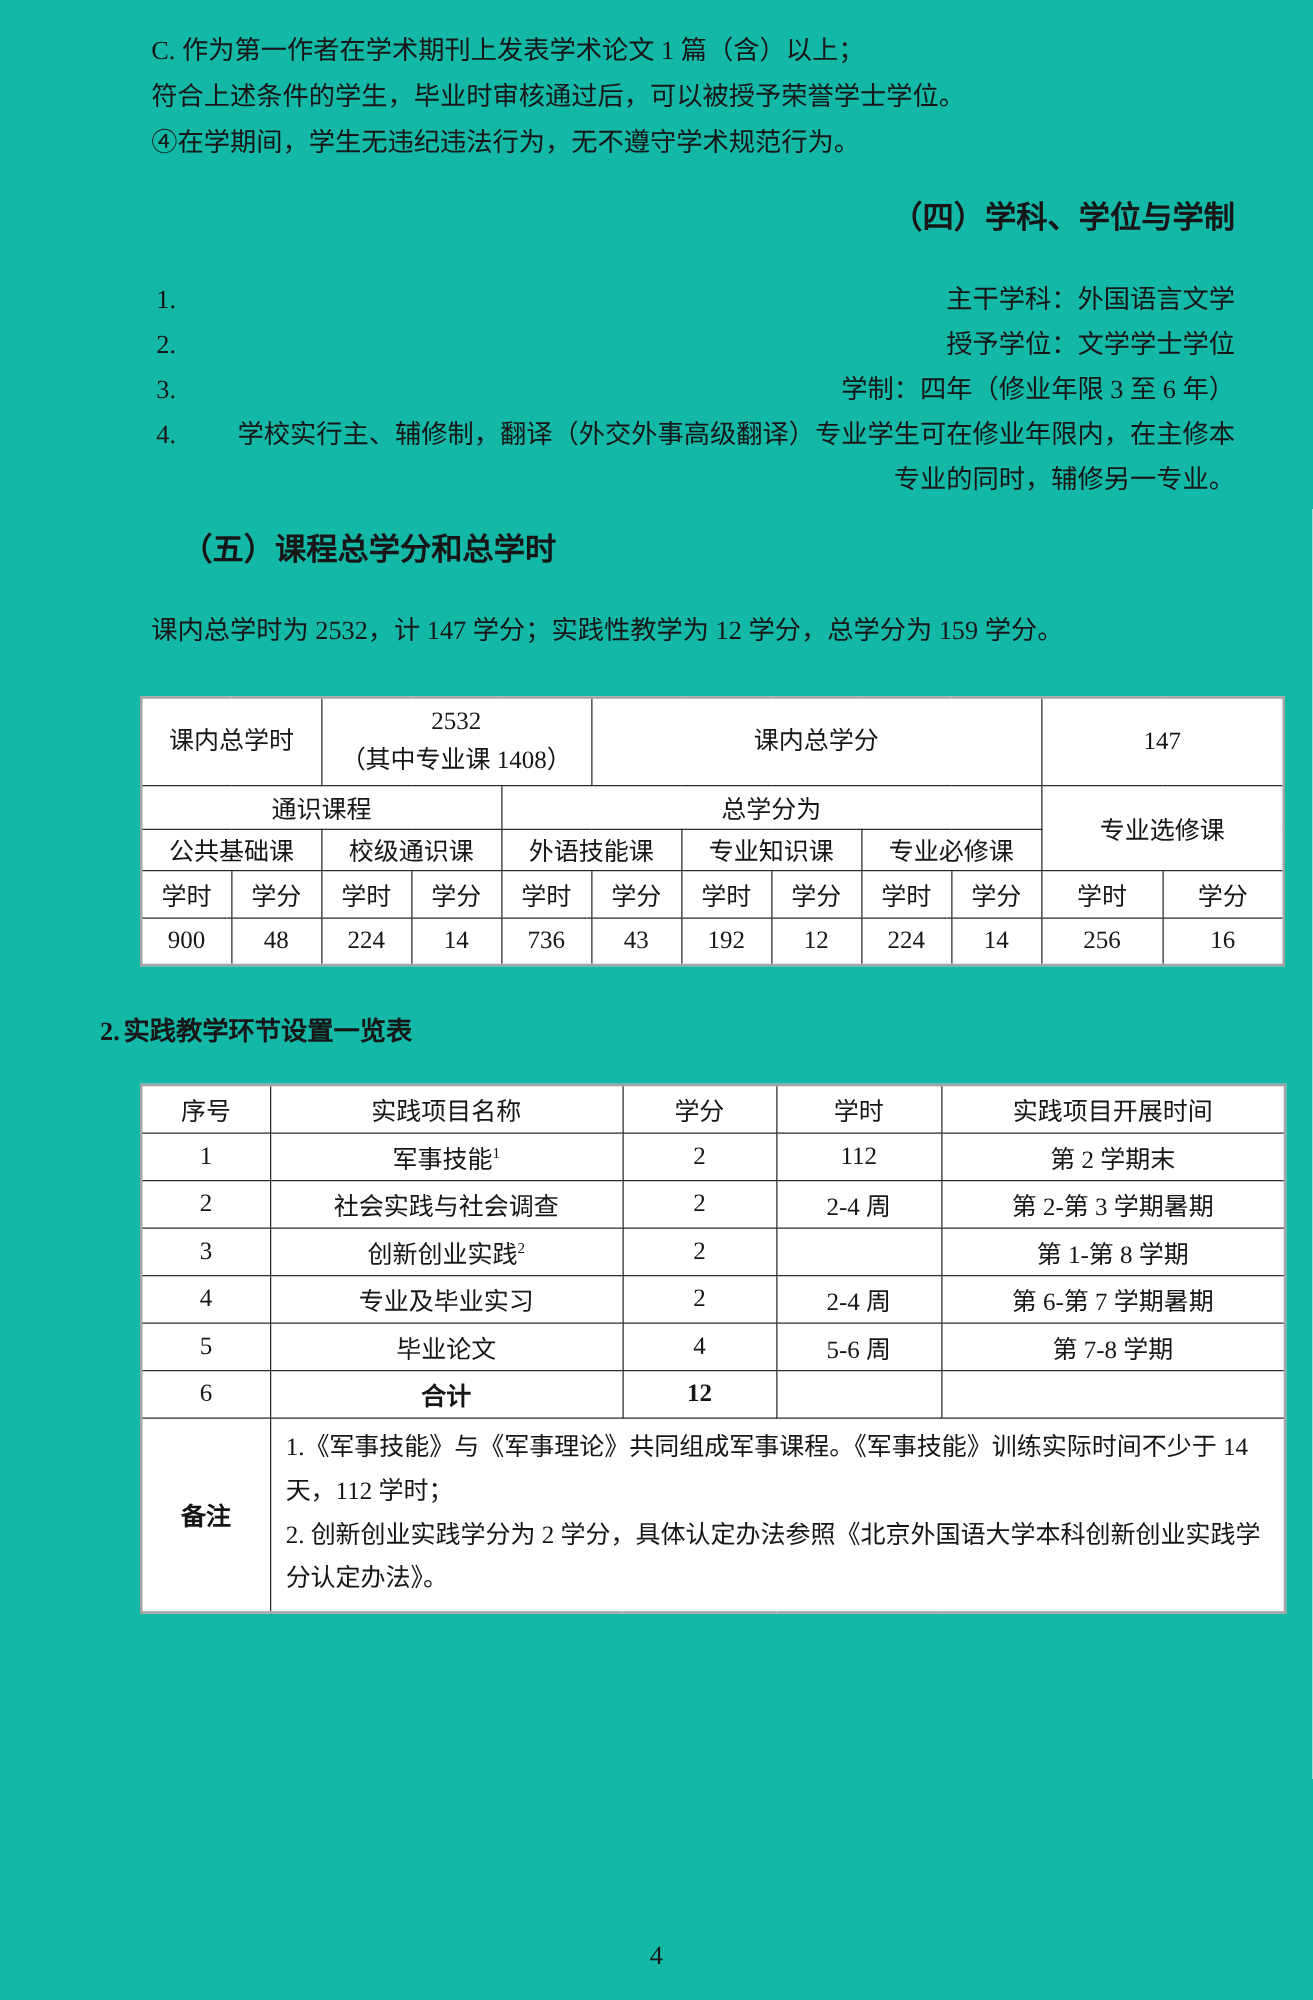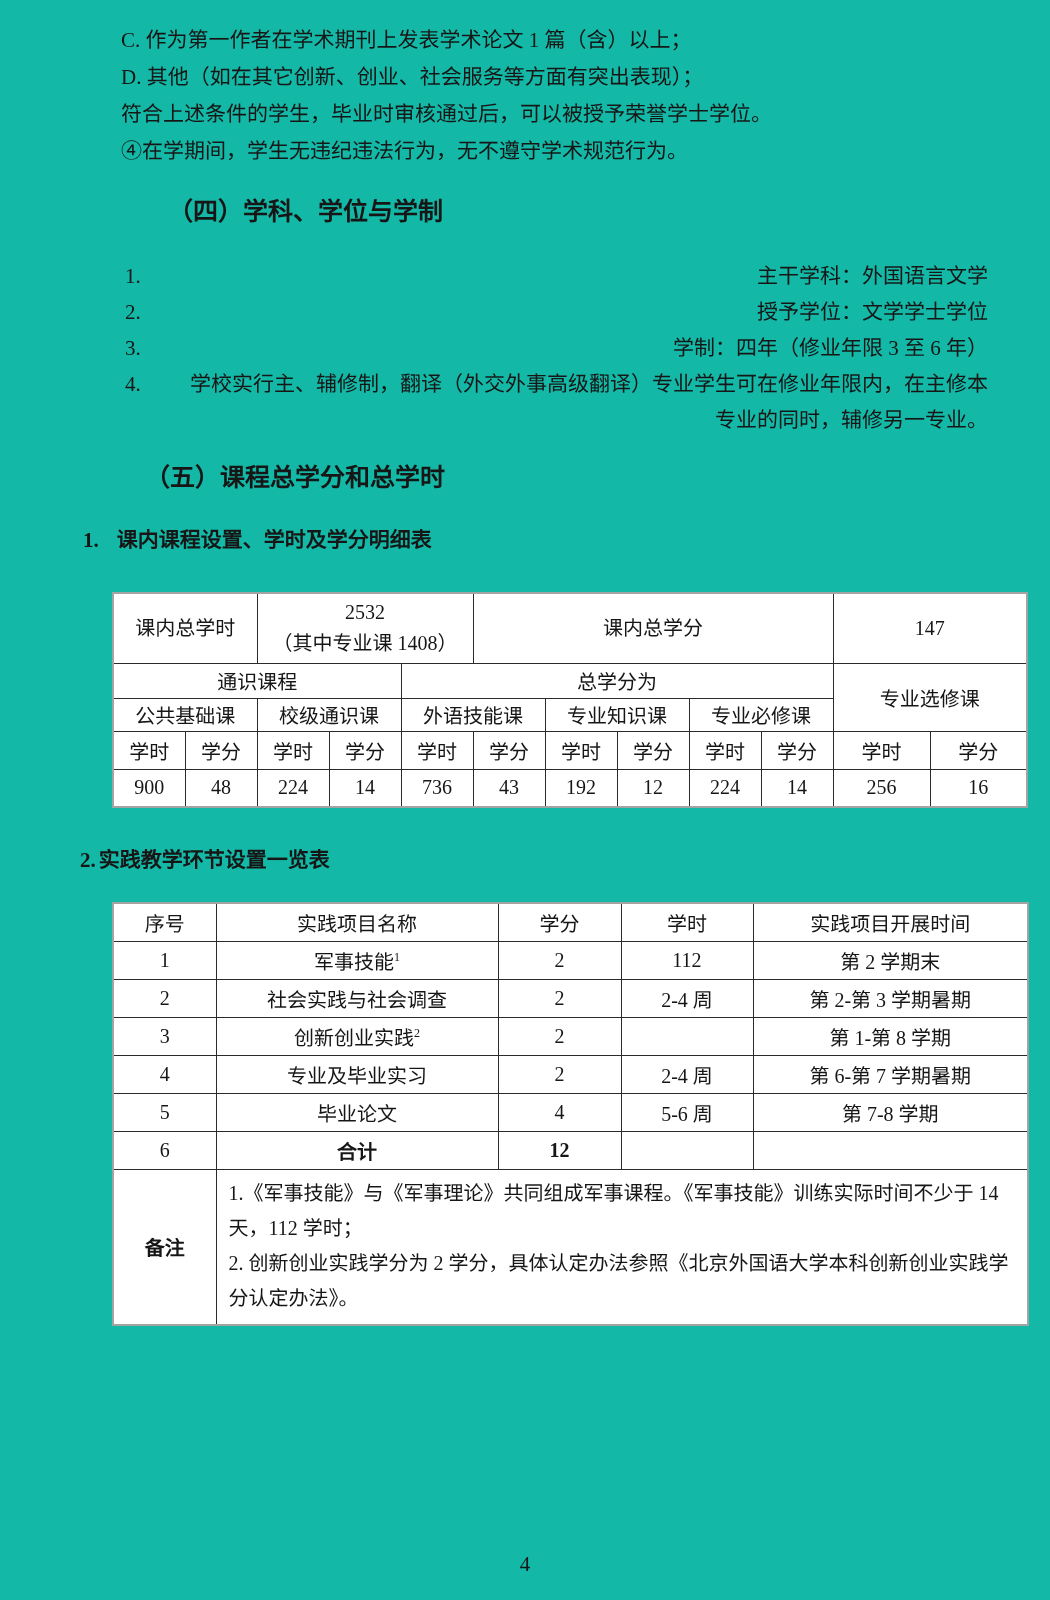--- a/index.html
+++ b/index.html
@@ -9,21 +9,21 @@
     position:relative;
     width:1050px; height:1600px;
     background:#14b8a6;
     color:#161616;
     font-family:"Liberation Serif","DejaVu Serif",serif;
     padding:22px 62px 0 72px;
     overflow:hidden;
   }
   .intro p { margin-left:49px; font-size:21px; line-height:37px; white-space:nowrap; }
   .heading { font-weight:700; font-size:25px; line-height:32px; }
-  .heading.h4 { margin:26px 0 0 96px; }
+  .heading.h4 { margin:26px 0 0 64px;text-align:right; }
   .heading.h5 { margin:24px 0 0 73px; }
   .list { margin:30px 0 0 53px; font-size:21px; }
   .li { display:flex; line-height:36px; }
   .li .num { width:45px; flex:0 0 45px; }
   .li .txt { flex:1;text-align:right; }
   .para { margin:32px 0 0 49px; font-size:21px; line-height:30px; }
   .tbl-title { font-weight:700; font-size:21px; line-height:28px; }
   .tbl-title.t1 { margin:32px 0 0 11px; }
   .tbl-title.t2 { margin:38px 0 0 8px; }
   .tbl-title.t1 .ttext { margin-left:18px; }
@@ -59,21 +59,20 @@
     text-align:center; font-size:21px; color:#161616;
   }
 </style>
 </head>
 <body>
 
 <div class="page">
 
   <div class="intro">
     <p>C. 作为第一作者在学术期刊上发表学术论文 1 篇（含）以上；</p>
-    <p>D. 其他（如在其它创新、创业、社会服务等方面有突出表现）；</p>
     <p>符合上述条件的学生，毕业时审核通过后，可以被授予荣誉学士学位。</p>
     <p>④在学期间，学生无违纪违法行为，无不遵守学术规范行为。</p>
   </div>
 
   <h2 class="heading h4">（四）学科、学位与学制</h2>
 
   <div class="list">
     <div class="li">
       <span class="num">1.</span>
       <span class="txt">主干学科：外国语言文学</span>
@@ -87,24 +86,22 @@
       <span class="txt">学制：四年（修业年限 3 至 6 年）</span>
     </div>
     <div class="li">
       <span class="num">4.</span>
       <span class="txt">学校实行主、辅修制，翻译（外交外事高级翻译）专业学生可在修业年限内，在主修本专业的同时，辅修另一专业。</span>
     </div>
   </div>
 
   <h2 class="heading h5">（五）课程总学分和总学时</h2>
 
-
-  <p class="tbl-title t1">
-    <span>1.</span><span class="ttext">课内课程设置、学时及学分明细表</span>
-  </p>
+  <p class="para">课内总学时为 2532，计 147 学分；实践性教学为 12 学分，总学分为 159 学分。</p>
+
 
   <table class="tbl" id="t1">
     <colgroup>
       <col style="width:72px">
         <col style="width:72px">
         <col style="width:72px">
         <col style="width:72px">
       <col style="width:72px">
         <col style="width:72px">
         <col style="width:72px">

